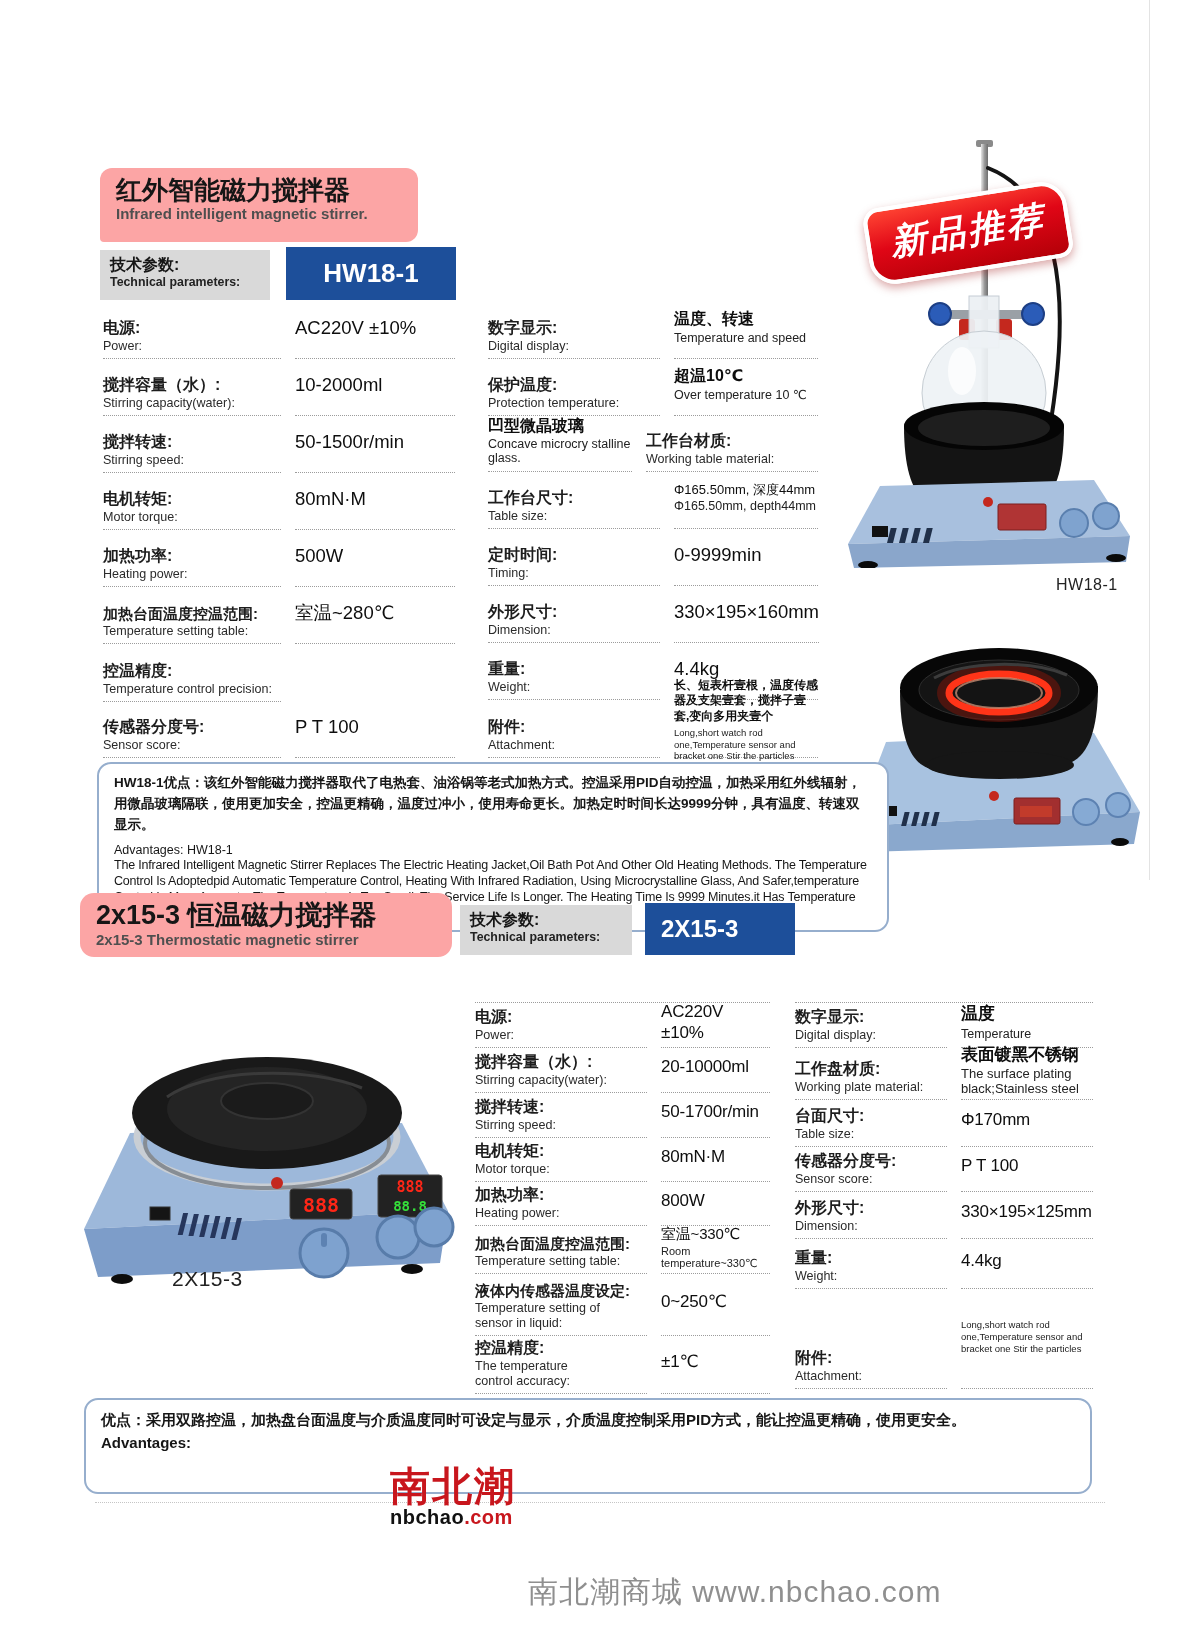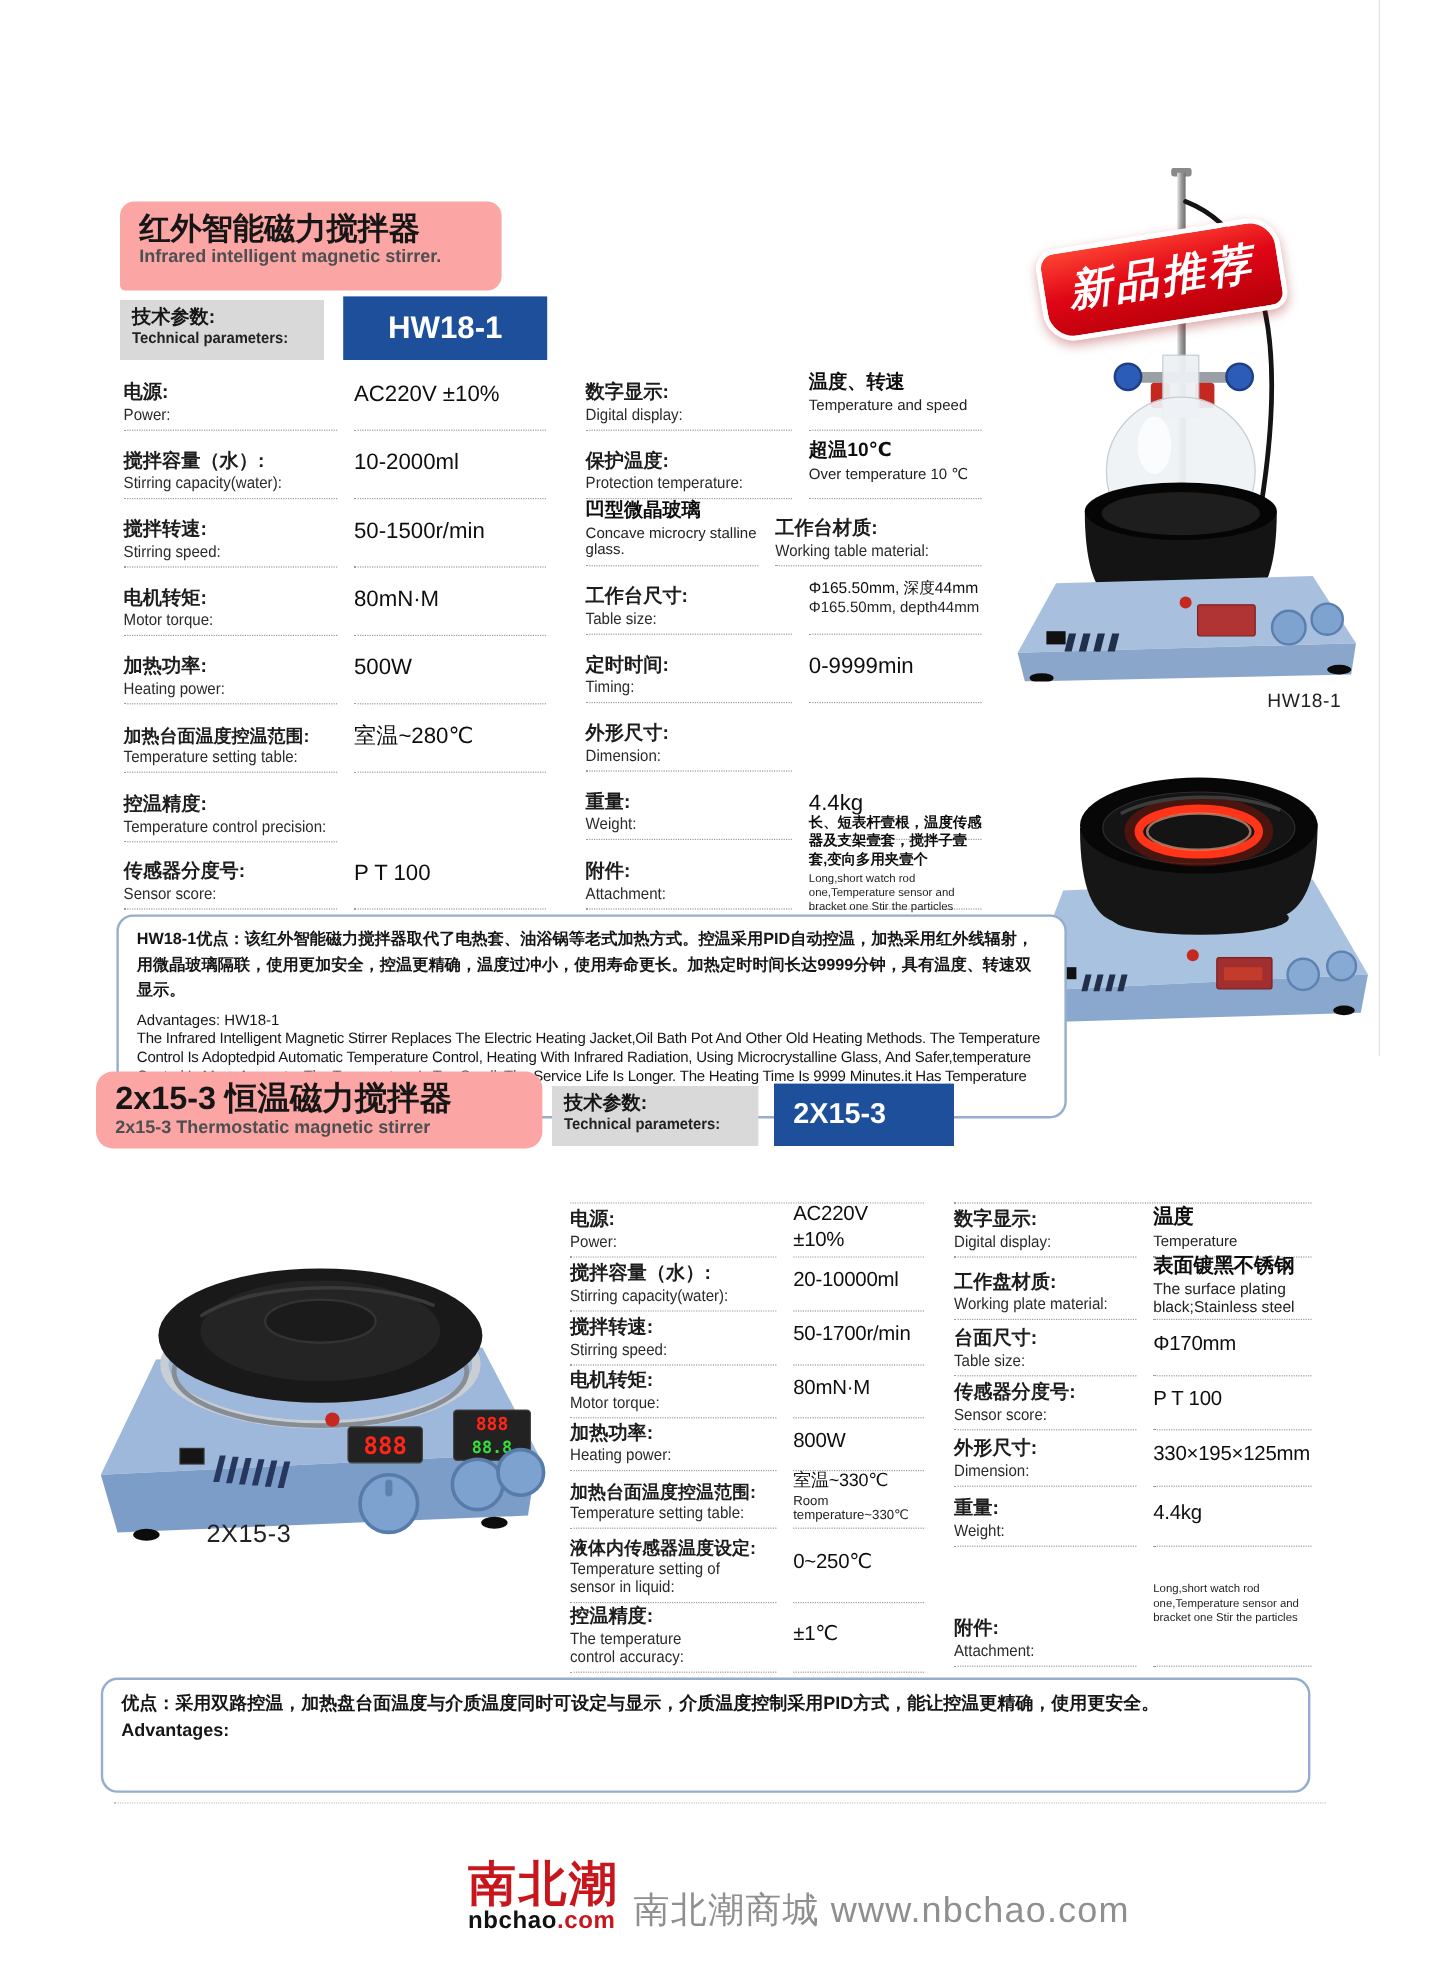--- a/index.html
+++ b/index.html
@@ -202,20 +202,23 @@
           <div class="en">Timing:</div>
         </div>
         <div class="cell val">
           <div class="v">0-9999min</div>
         </div>
       </div>
     <div class="row" style="height:57px">
         <div class="cell lab">
           <div class="cn">外形尺寸:</div>
           <div class="en">Dimension:</div>
+        </div>
+        <div class="cell val">
+          <div class="v">330×195×160mm</div>
         </div>
       </div>
     <div class="row" style="height:57px">
         <div class="cell lab">
           <div class="cn">重量:</div>
           <div class="en">Weight:</div>
         </div>
         <div class="cell val">
           <div class="v">4.4kg</div>
         </div>
@@ -501,19 +504,19 @@
         </div>
       </div>
   </div>
 
   <div class="advbox abs" id="s2adv" style="left:84px;top:1398px;width:1008px;min-height:96px;">
     <p class="adv-cn">优点：采用双路控温，加热盘台面温度与介质温度同时可设定与显示，介质温度控制采用PID方式，能让控温更精确，使用更安全。</p>
     <p class="adv-lab">Advantages:</p>
   </div>
 
   <div class="footer-divider abs" style="left:95px;top:1502px;width:1010px;height:0;"></div>
-  <div class="abs" style="left:390px;top:1550px;">
+  <div class="abs" style="left:390px;top:1466px;">
     <div class="logo-cn">南北潮</div>
     <div class="logo-url"><span>nbchao</span><span class="tld">.com</span></div>
   </div>
   <div class="mall-text abs" style="left:528px;top:1572px;">南北潮商城 www.nbchao.com</div>
 
 </div>
 
 </body></html>

